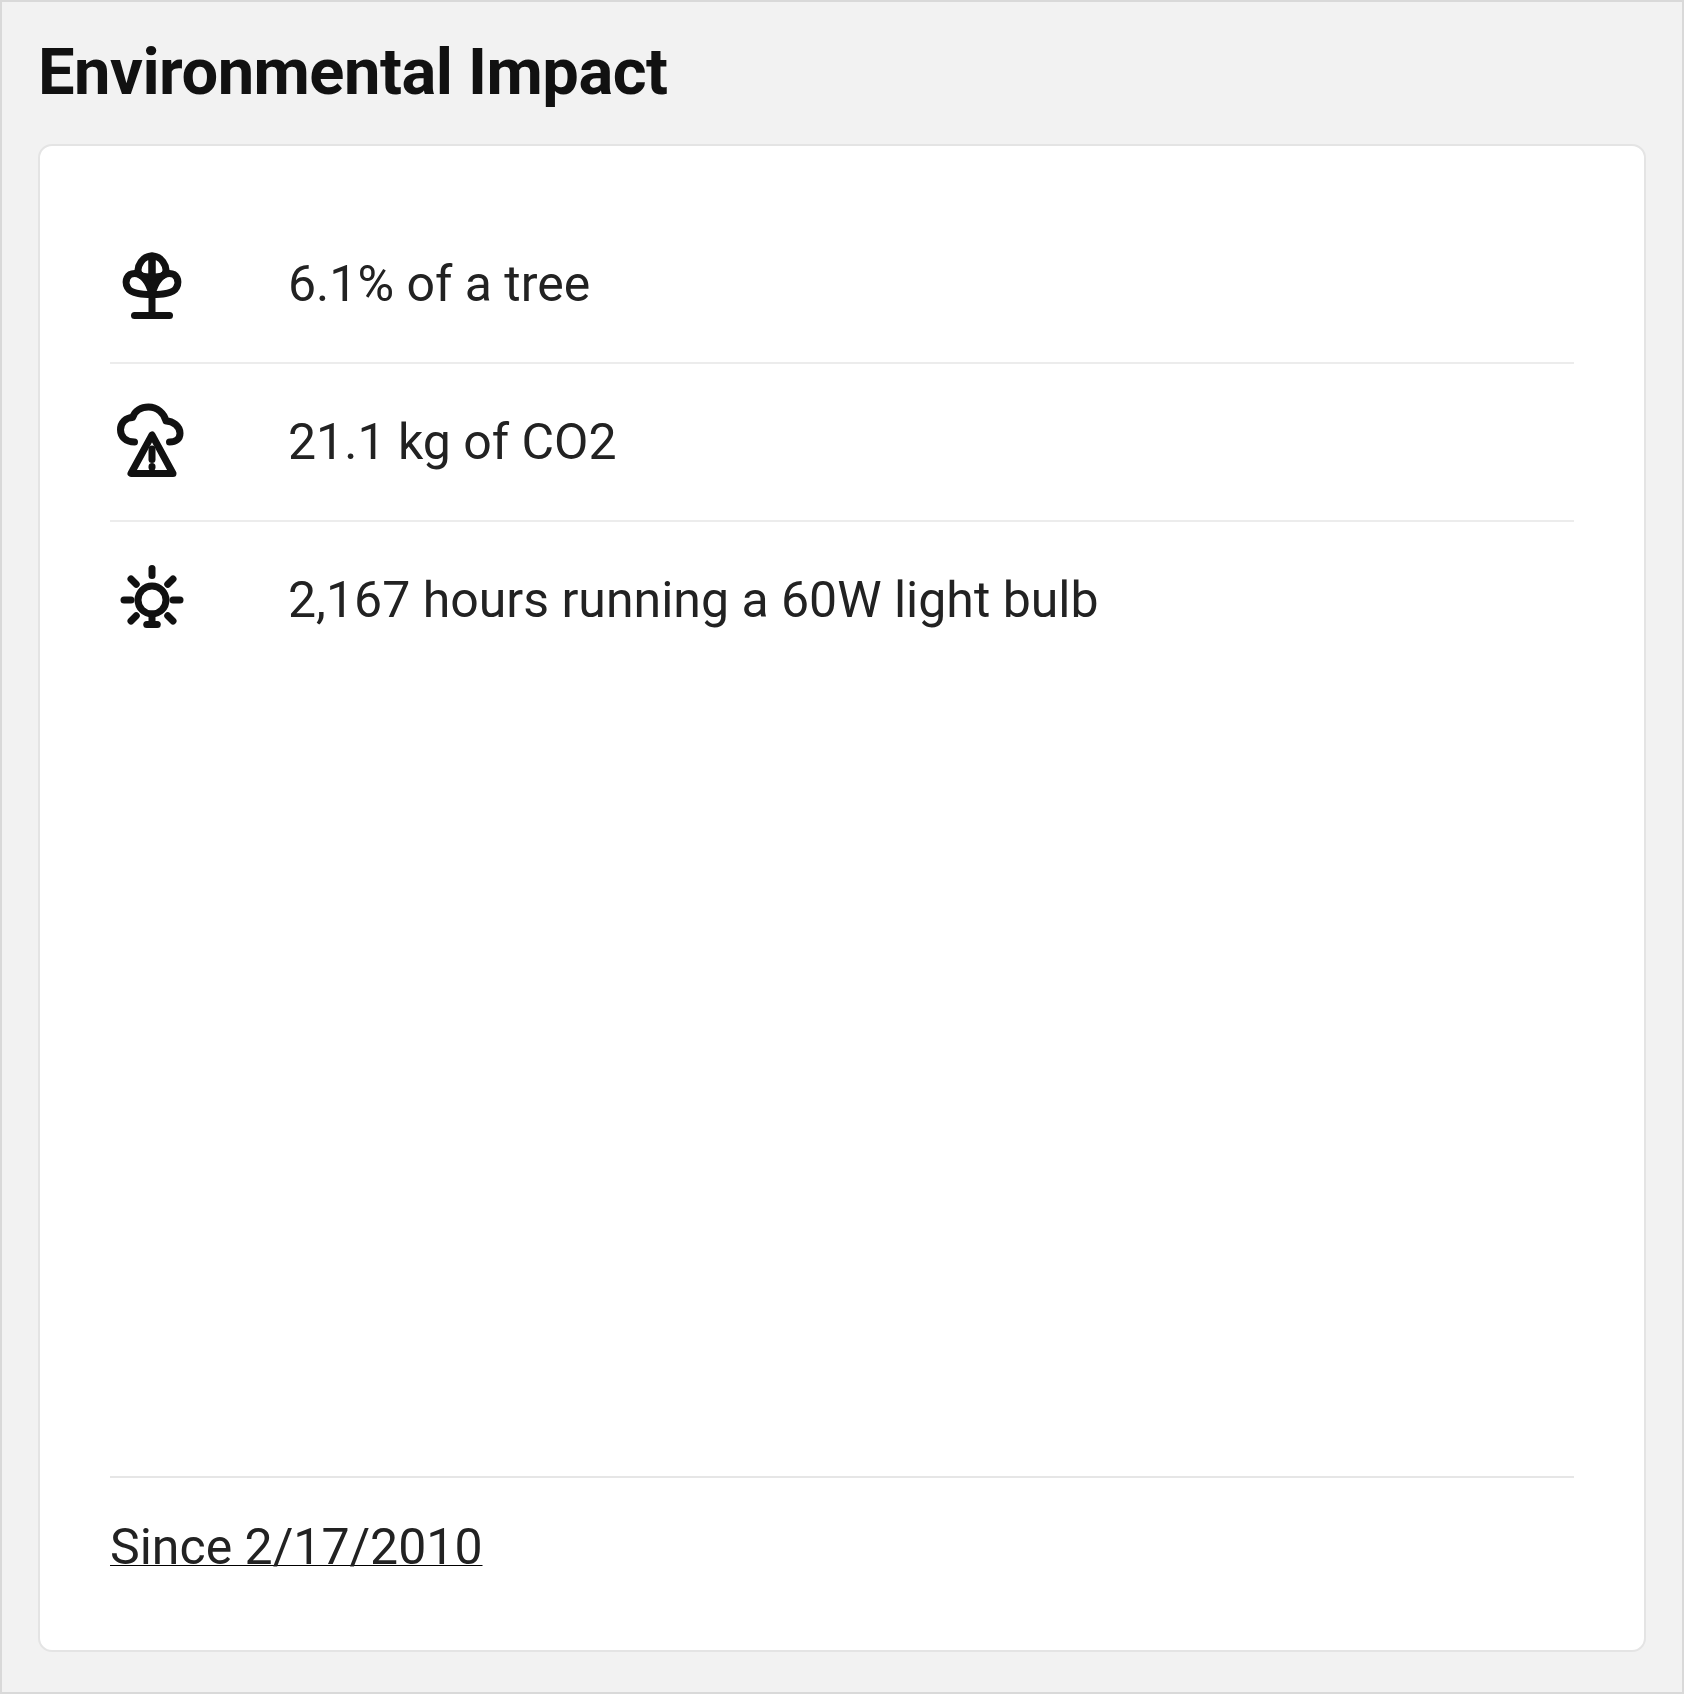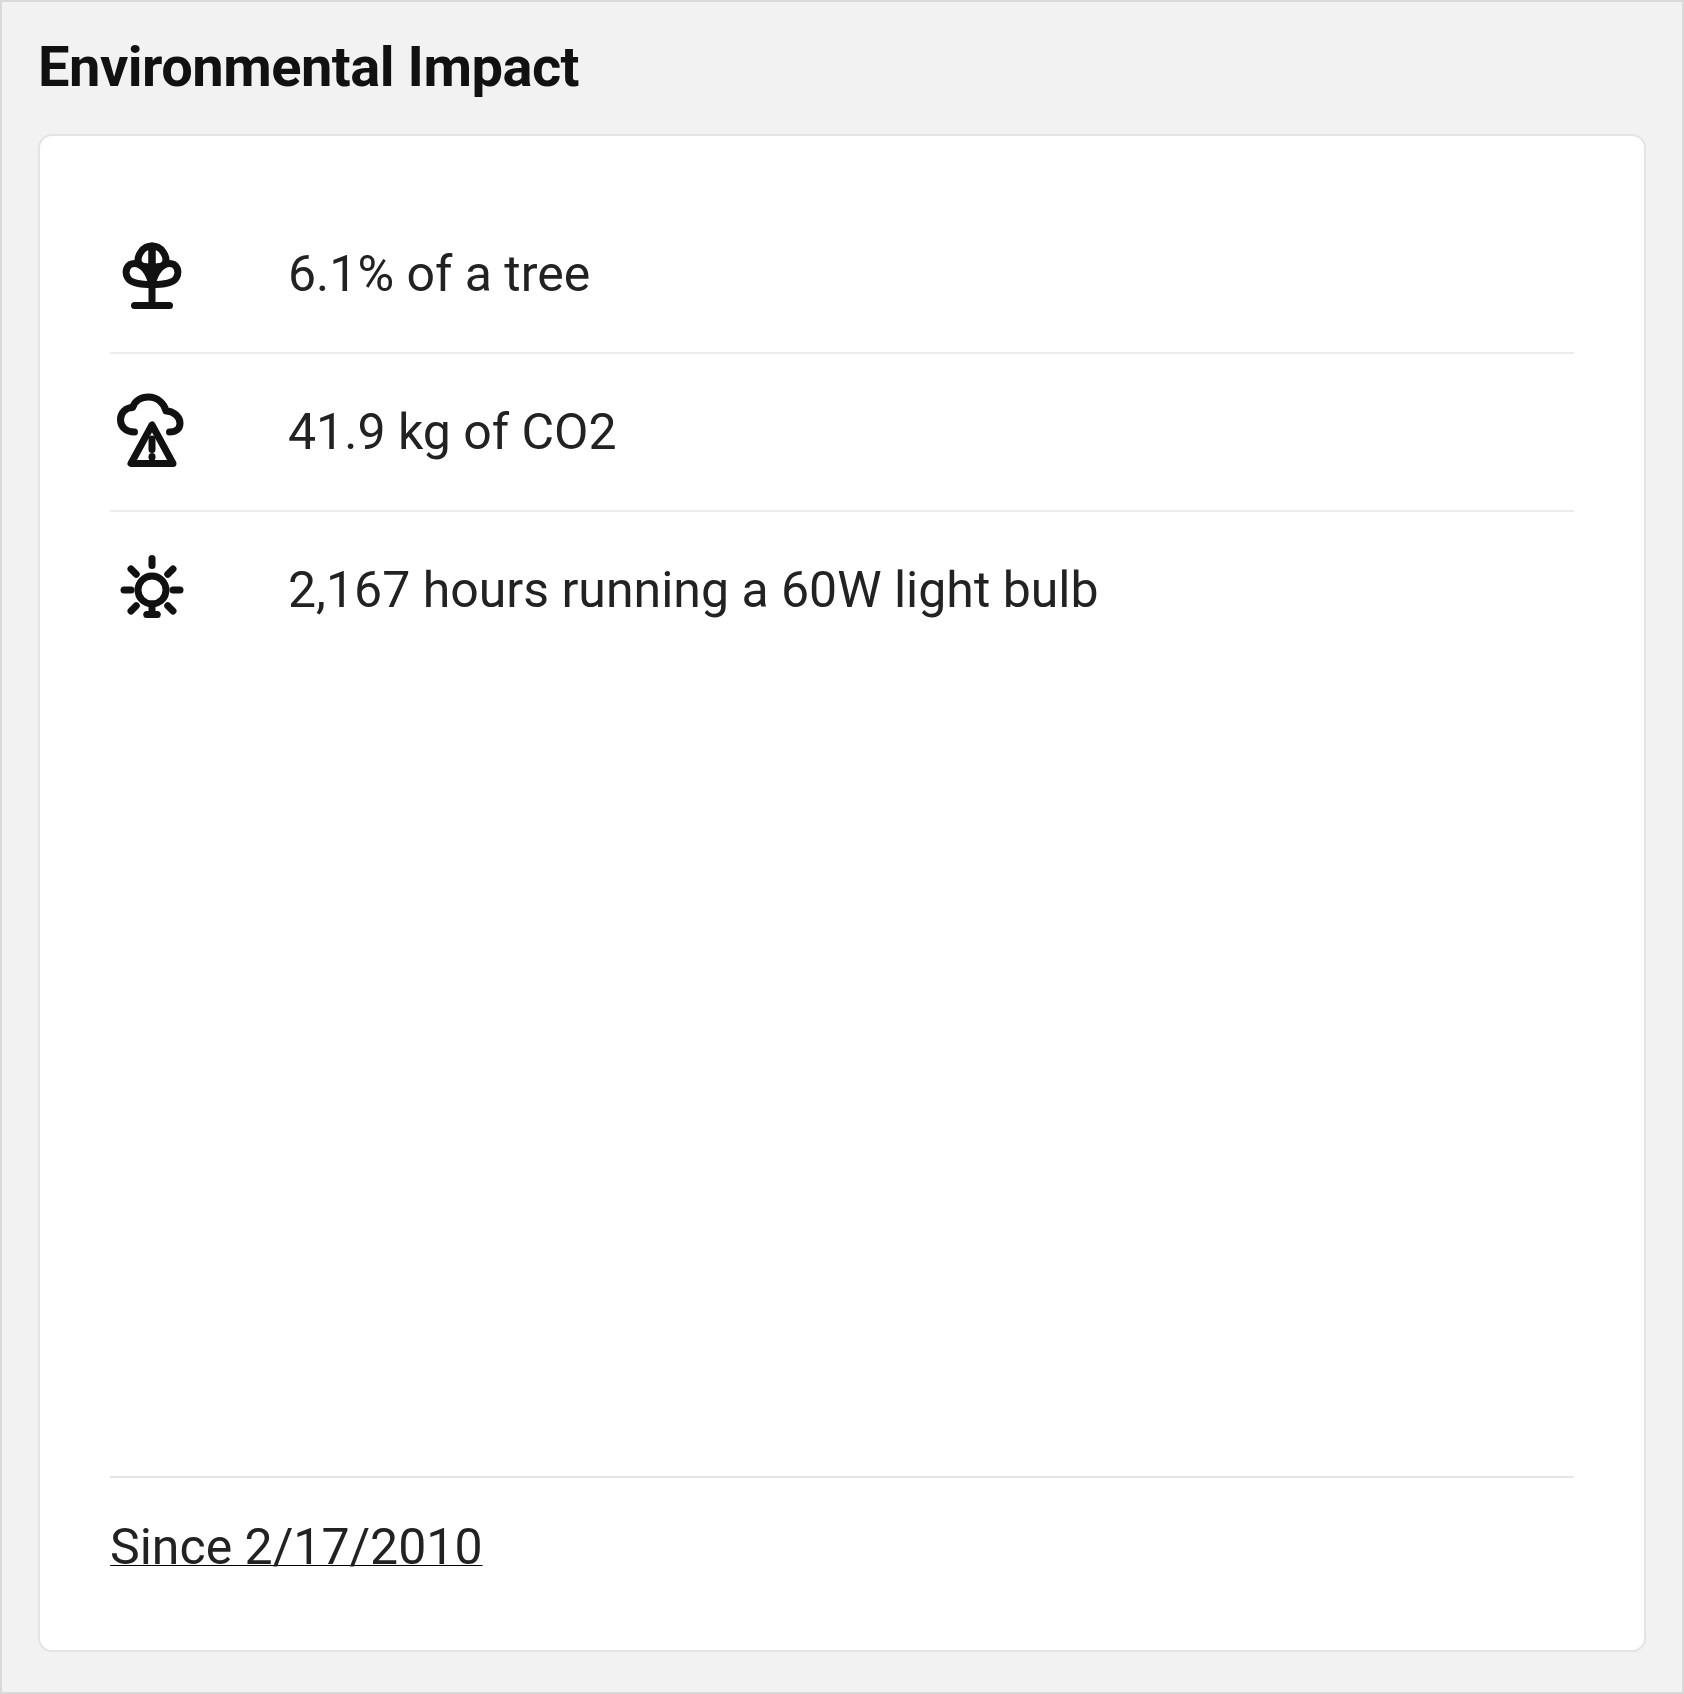--- a/index.html
+++ b/index.html
@@ -15,21 +15,21 @@
     .panel {
       width: 1684px;
       height: 1694px;
       background: #f2f2f2;
       border: 2px solid #d9d9d9;
       padding: 32px 36px 40px 36px;
       display: flex;
       flex-direction: column;
     }
     .panel-title {
-      font-size: 56px;
+      font-size: 65px;
       font-weight: 700;
       color: #111;
       margin-bottom: 34px;
       letter-spacing: -0.5px;
     }
     .card {
       flex: 1;
       background: #fff;
       border: 2px solid #e4e4e4;
       border-radius: 14px;
@@ -112,21 +112,21 @@
 
       <div class="metric-row">
         <span class="metric-icon">
           <svg viewBox="0 0 24 24">
             <path d="M7 12 C4.5 12 3 10.5 3 8.5 C3 6.5 4.5 5 6.5 5 C7 3 9 2 11 2 C13.5 2 15.5 3.8 16 6 C18 6 20 7.5 20 9.5 C20 11.2 18.8 12 17 12"></path>
             <path d="M12 10 L6 21 L18 21 Z"></path>
             <path d="M12 14 L12 17"></path>
             <path d="M12 19 L12 19.2"></path>
           </svg>
         </span>
-        <span class="metric-text">41.9 kg of CO2</span>
+        <span class="metric-text">21.1 kg of CO2</span>
       </div>
 
       <div class="metric-row">
         <span class="metric-icon">
           <svg viewBox="0 0 24 24">
             <circle cx="12" cy="12" r="4"></circle>
             <path d="M12 16 L12 18"></path>
             <path d="M10.5 19 L13.5 19"></path>
             <path d="M12 3 L12 5"></path>
             <path d="M4 12 L6 12"></path>

